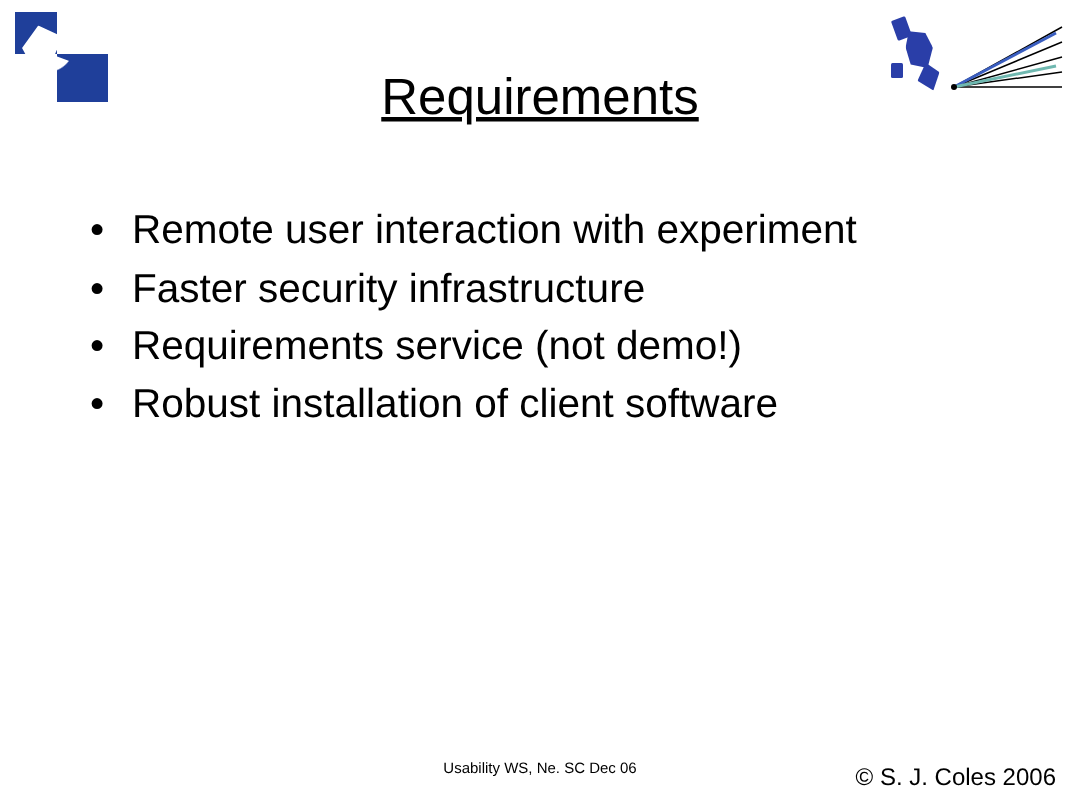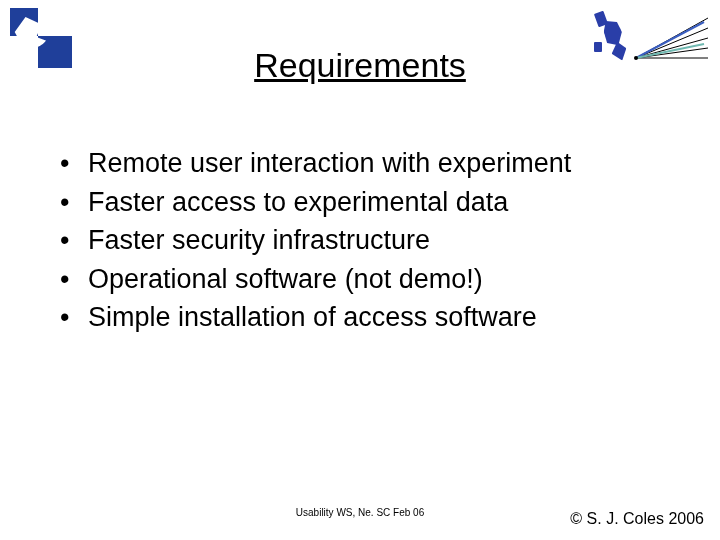--- a/index.html
+++ b/index.html
@@ -74,21 +74,21 @@
     top: 14px;
     left: 0;
     width: 100%;
     text-align: center;
     font-size: 34px;
     text-decoration: underline;
     margin-top: 32px;
   }
   .content {
     position: absolute;
-    top: 146px;
+    top: 136px;
     left: 54px;
     right: 40px;
   }
   .content ul {
     list-style: none;
     margin: 0;
     padding: 0;
   }
   .content li {
     position: relative;
@@ -147,23 +147,22 @@
       <line class="teal" x1="2" y1="44" x2="70" y2="30"></line>
       <circle cx="2" cy="44" r="2" fill="#000"></circle>
     </svg>
   </div>
 
   <div class="title">Requirements</div>
 
   <div class="content">
     <ul>
       <li>Remote user interaction with experiment</li>
-      <li>Faster access to experimental data</li>
       <li>Faster security infrastructure</li>
-      <li>Operational software (not demo!)</li>
-      <li>Simple installation of access software</li>
+      <li>Requirements service (not demo!)</li>
+      <li>Robust installation of client software</li>
     </ul>
   </div>
 
-  <div class="footer-center">Usability WS, Ne. SC Feb 06</div>
+  <div class="footer-center">Usability WS, Ne. SC Dec 06</div>
   <div class="footer-right">© S. J. Coles 2006</div>
 
 </div>
 
 </body></html>

